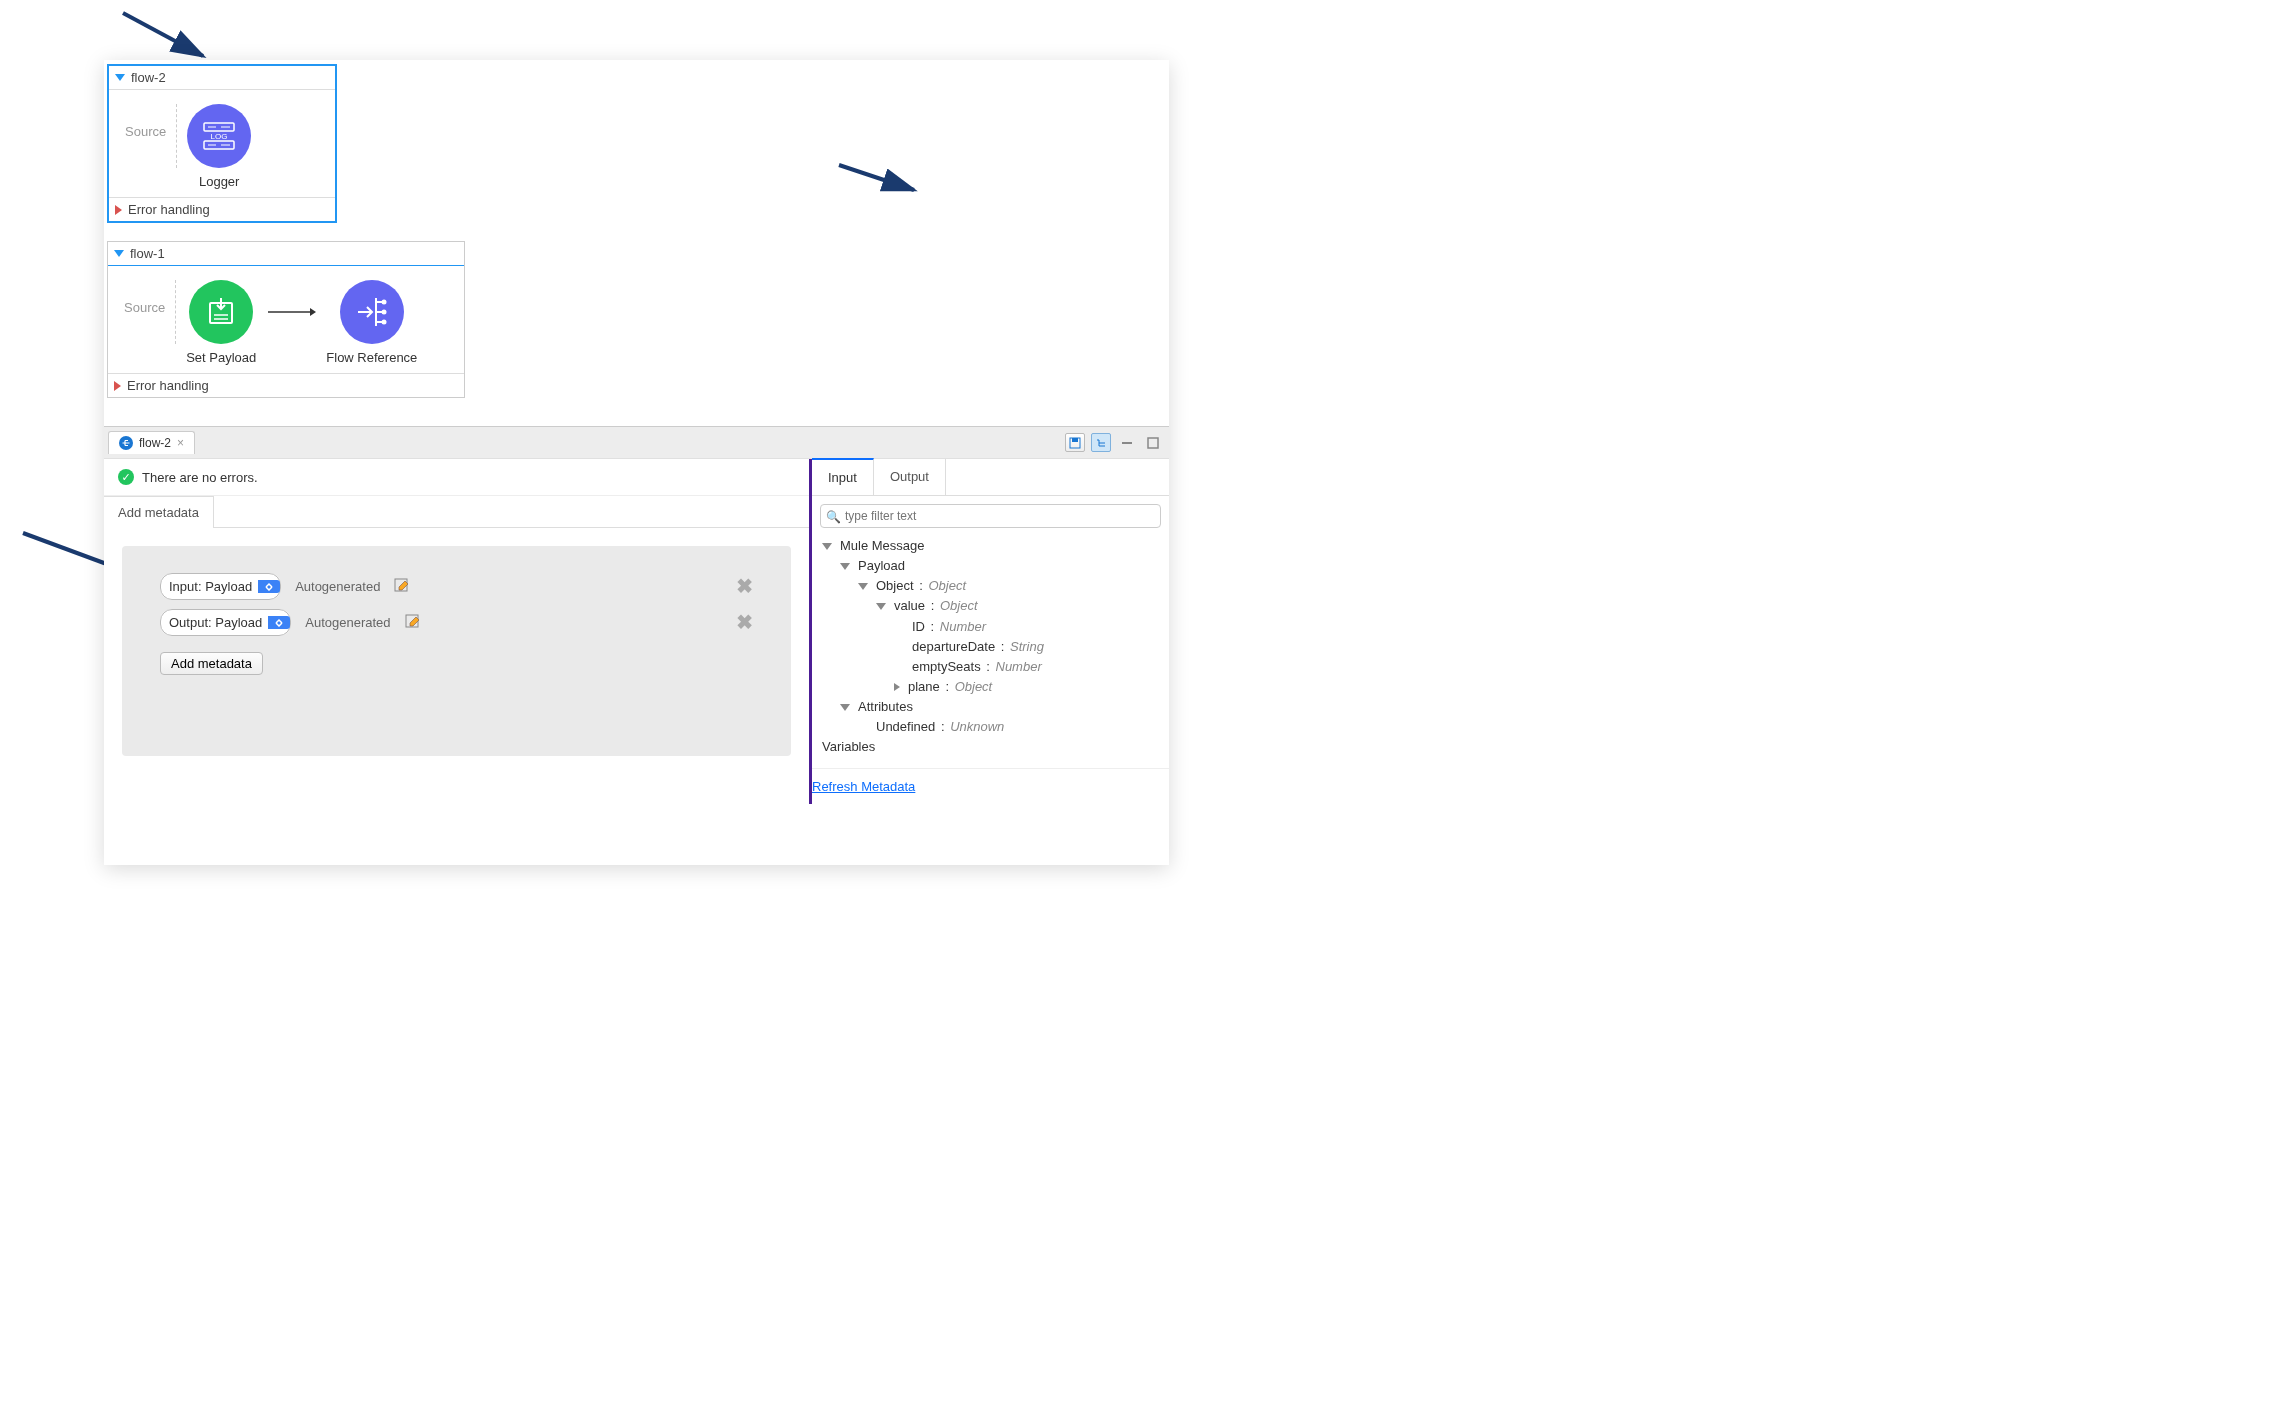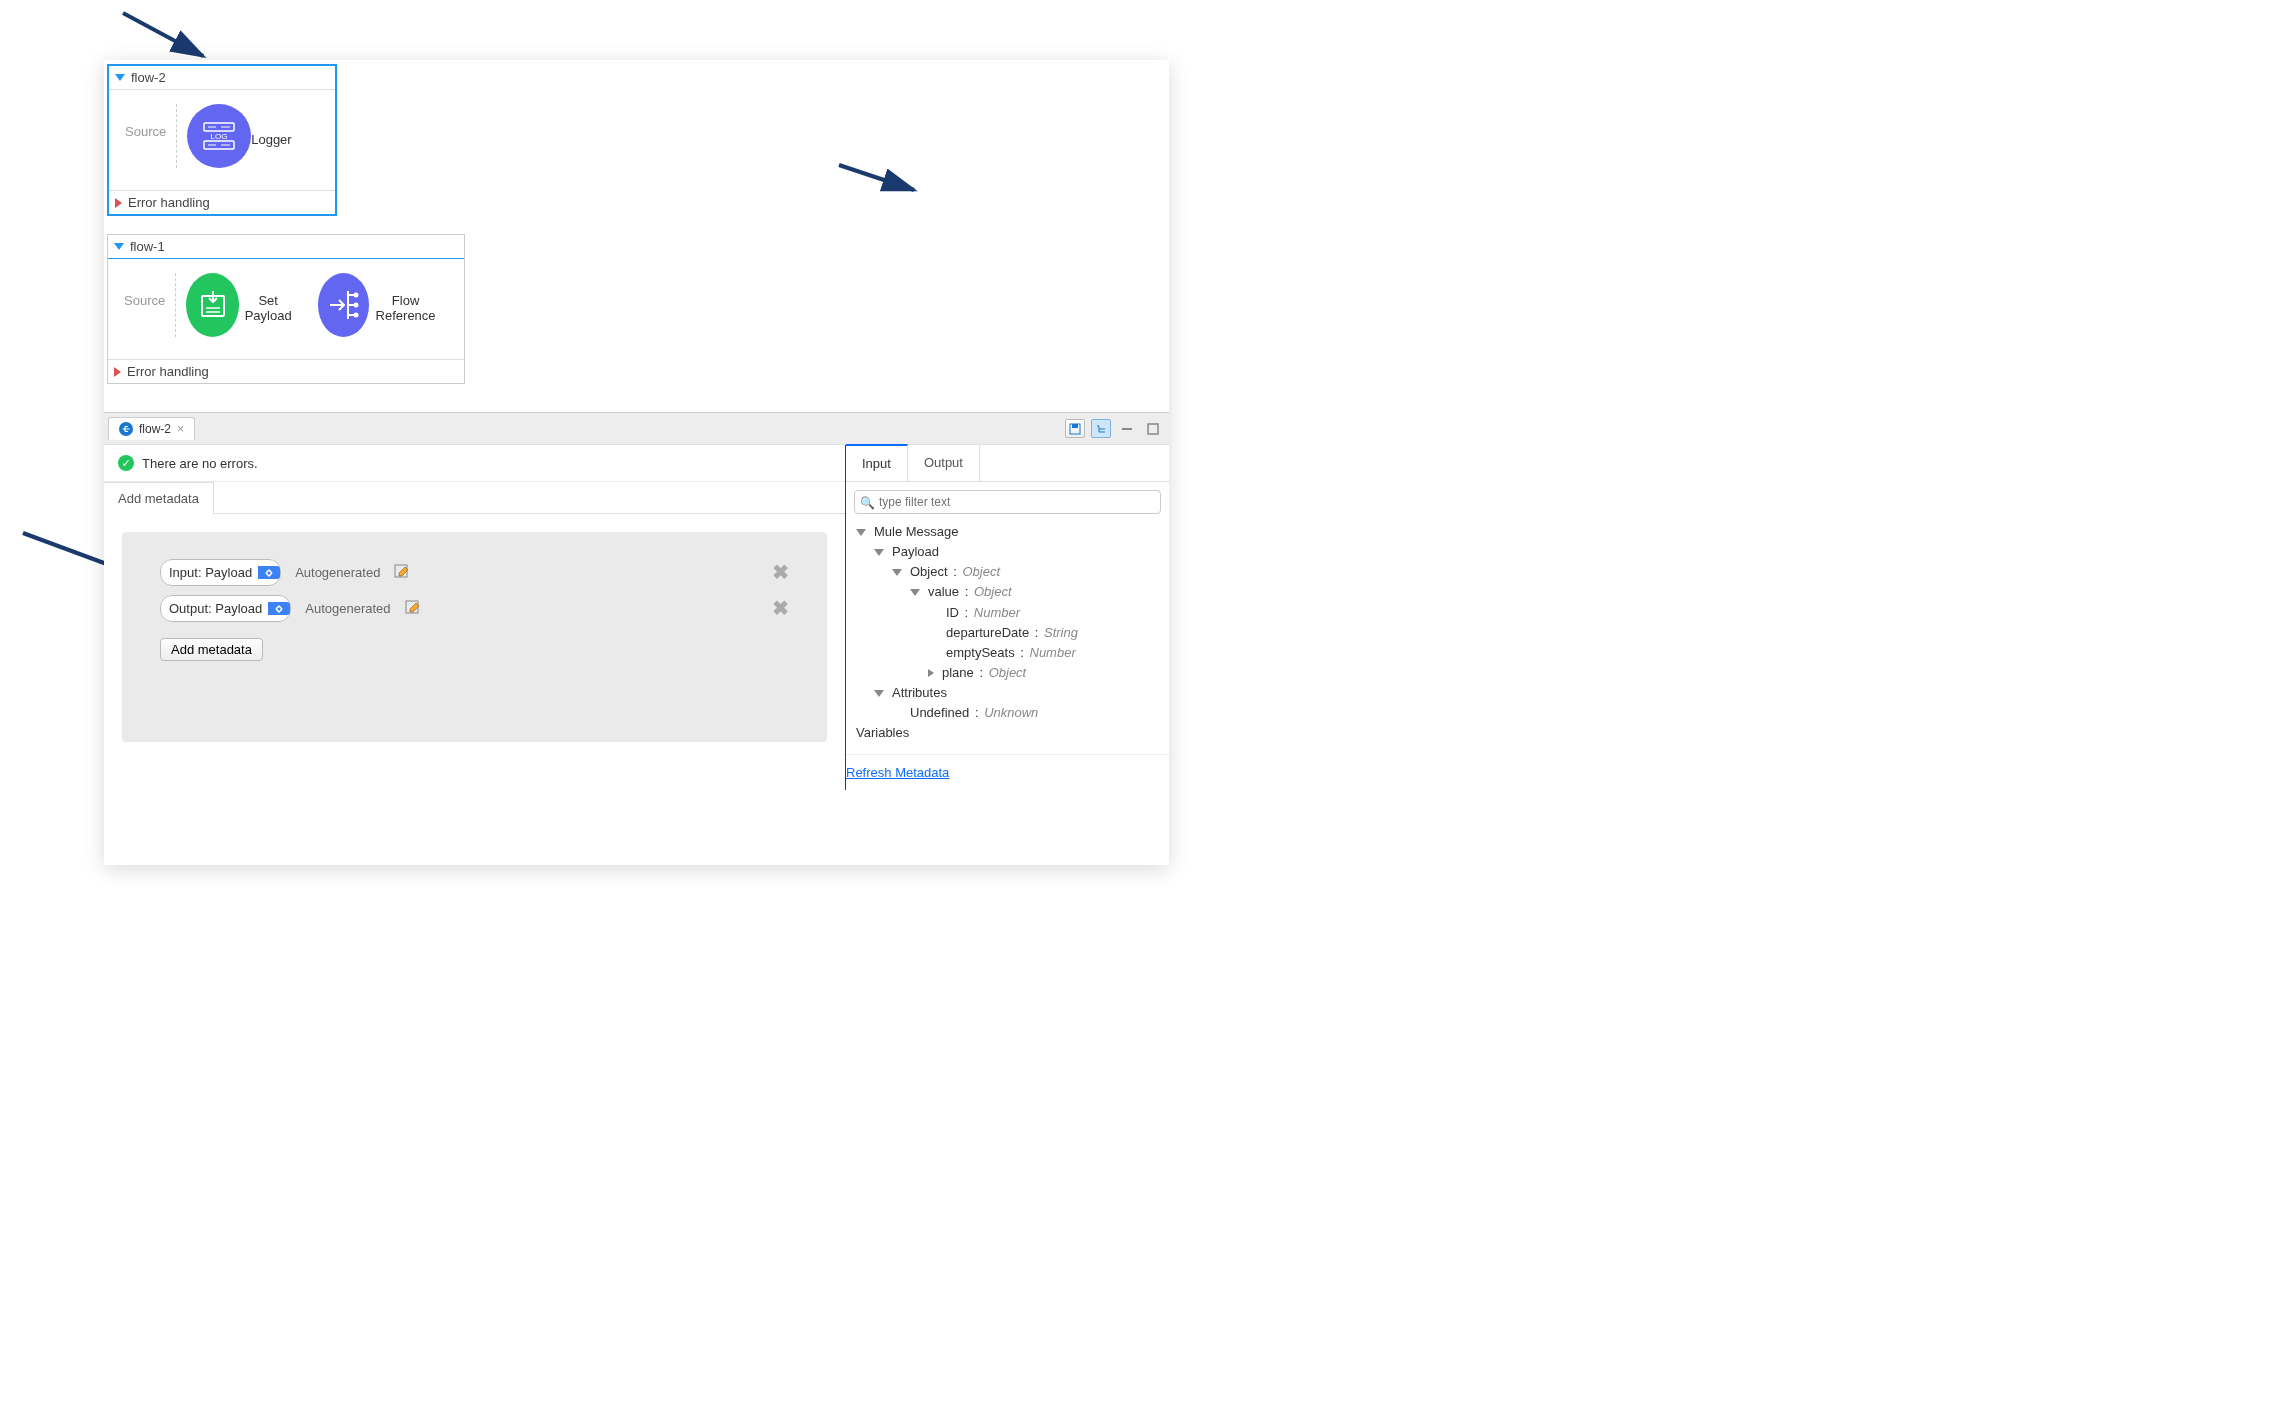--- a/index.html
+++ b/index.html
@@ -13,21 +13,21 @@
 #flow1box { width: 358px; }
 .flow-header { display: flex; align-items: center; padding: 4px 6px; border-bottom: 1px solid #ddd; color: #444; }
 .flow-header.eh { border-top: 1px solid #ddd; border-bottom: none; }
 .tri { display:inline-block; width:0; height:0; margin-right: 6px; }
 .tri.down { border-left: 5px solid transparent; border-right: 5px solid transparent; border-top: 7px solid #2196F3; }
 .tri.right-red { border-top: 5px solid transparent; border-bottom: 5px solid transparent; border-left: 7px solid #d9534f; }
 .tri.down-gray { border-left: 5px solid transparent; border-right: 5px solid transparent; border-top: 7px solid #888; }
 .tri.right-gray { border-top: 4px solid transparent; border-bottom: 4px solid transparent; border-left: 6px solid #888; }
 .flow-body { display: flex; align-items: flex-start; padding: 14px 12px 8px 12px; min-height: 100px; }
 .source-cell { color: #999; font-size: 13px; padding: 20px 10px 0 4px; border-right: 1px dashed #ccc; height: 64px; }
-.node-col { display: flex; flex-direction: row; align-items: center; margin: 0 10px; }
+.node-col { display: flex; flex-direction: column; align-items: center; margin: 0 10px; }
 .node-circle { width: 64px; height: 64px; border-radius: 50%; display: flex; align-items: center; justify-content: center; color: #fff; font-size: 11px; }
 .circ-purple { background: #6366F1; }
 .circ-green { background: #22C55E; }
 .node-label { margin-top: 6px; font-size: 13px; color: #333; text-align: center; }
 .flow-arrow { margin-top: 26px; }
 .editor-tabs-row { display: flex; gap: 20px; padding: 8px 4px; color: #999; }
 .editor-tabs-row .et { cursor: default; }
 .editor-tabs-row .et.active { color: #333; font-weight: 500; }
 .bottom-panel { border-top: 1px solid #ccc; background: #ededed; }
 .bp-tabbar { display: flex; align-items: center; background: #ededed; border-bottom: 1px solid #e0e0e0; height: 32px; padding-left: 4px; }
@@ -50,21 +50,21 @@
 .meta-content { padding: 18px; }
 .meta-form { background:#eaeaea; border-radius:4px; padding: 28px 38px 38px 38px; display:flex; flex-direction:column; gap:12px; min-height: 210px; }
 .meta-row { display: flex; align-items: center; gap: 14px; }
 .sel { appearance: none; -webkit-appearance: none; background:#fff; border:1px solid #bbb; border-radius:12px; padding: 5px 28px 5px 8px; font-size: 13px; width: 170px; position: relative; }
 .sel-wrap { position: relative; }
 .sel-caret { position:absolute; right:1px; top:1px; bottom:1px; width:22px; background:#3b82f6; border-radius:0 3px 3px 0; display:flex; align-items:center; justify-content:center; }
 .autog { color: #666; }
 .edit-ico { width:16px; height:16px; }
 .del-x { margin-left:auto; color:#aaa; font-size:20px; font-weight:bold; cursor:default; }
 .btn-addmeta { background: linear-gradient(#fdfdfd,#eee); border:1px solid #bbb; border-radius:4px; padding: 3px 10px; font-size:13px; margin-top:6px; width:fit-content; }
-.bp-right { width: 324px; border-left: 1px solid #4c1d95; display:flex; flex-direction:column; }
+.bp-right { width: 360px; border-left: 3px solid #4c1d95; display:flex; flex-direction:column; }
 .io-tabs { display:flex; border-bottom:1px solid #ddd; }
 .io-tab { padding: 10px 16px; color:#555; border-right:1px solid #ddd; }
 .io-tab.active { border-top:2px solid #0d6efd; color:#333; margin-top:-1px; }
 .filter-wrap { padding: 8px; }
 .filter-input { width:100%; padding:4px 6px 4px 24px; border:1px solid #ccc; border-radius:4px; font-size:12px; color:#777; background:#fff; }
 .filter-rel { position:relative; }
 .mag { position:absolute; left:14px; top:14px; color:#999; font-size:12px; }
 .tree { padding: 0 10px 10px 10px; line-height: 1.55; font-size:13px; color:#333; }
 .tname { }
 .ttype { color:#888; font-style: italic; }

